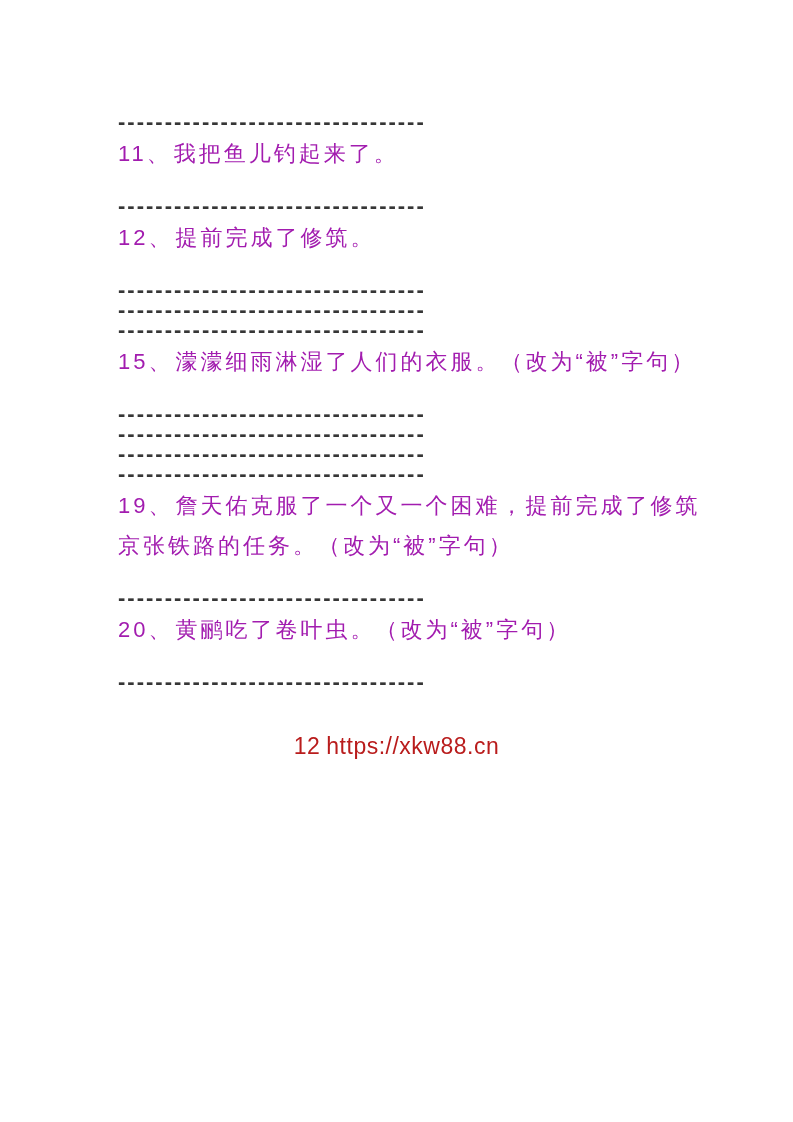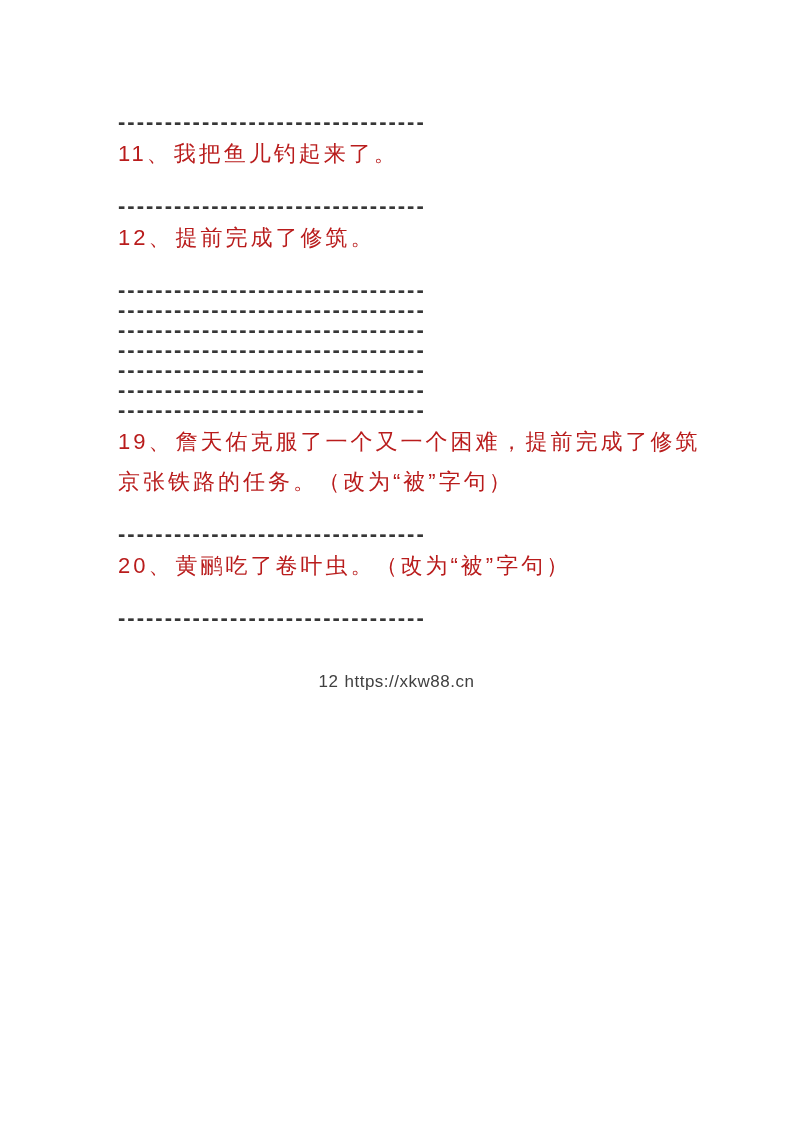--- a/index.html
+++ b/index.html
@@ -23,33 +23,33 @@
     letter-spacing: 2px;
     font-weight: bold;
     color: #363636;
     white-space: nowrap;
   }
   .sentence {
     width: 660px;
     font-size: 22px;
     line-height: 40px;
     letter-spacing: 3px;
-    color: #b91c1c;
+    color: #a21caf;
     margin: 2px 0 22px 0;
     white-space: pre-line;
   }
   .sentence .num {
     padding-right: 2px;
   }
   .footer {
     margin-top: 44px;
     text-align: center;
-    font-size: 17px;
+    font-size: 23px;
     line-height: 20px;
-    color: #404040;
+    color: #b91c1c;
     letter-spacing: 0.5px;
   }
   .footer span { padding: 0 3px; }
 </style>
 </head>
 <body>
 
 <div class="page">
   <div class="content">
 
@@ -58,20 +58,21 @@
     <div class="sentence"><span class="num">11、</span><span>我把鱼儿钓起来了。</span></div>
     <div class="blank-row">---------------------------------</div>
 
     <div class="sentence"><span class="num">12、</span><span>提前完成了修筑。</span></div>
     <div class="blank-row">---------------------------------</div>
 
     <div class="blank-row">---------------------------------</div>
 
     <div class="blank-row">---------------------------------</div>
 
+    <div class="sentence"><span class="num">15、</span><span>濛濛细雨淋湿了人们的衣服。（改为“被”字句）</span></div>
     <div class="blank-row">---------------------------------</div>
 
     <div class="blank-row">---------------------------------</div>
 
     <div class="blank-row">---------------------------------</div>
 
     <div class="blank-row">---------------------------------</div>
 
     <div class="sentence"><span class="num">19、</span><span>詹天佑克服了一个又一个困难，提前完成了修筑
 京张铁路的任务。（改为“被”字句）</span></div>

